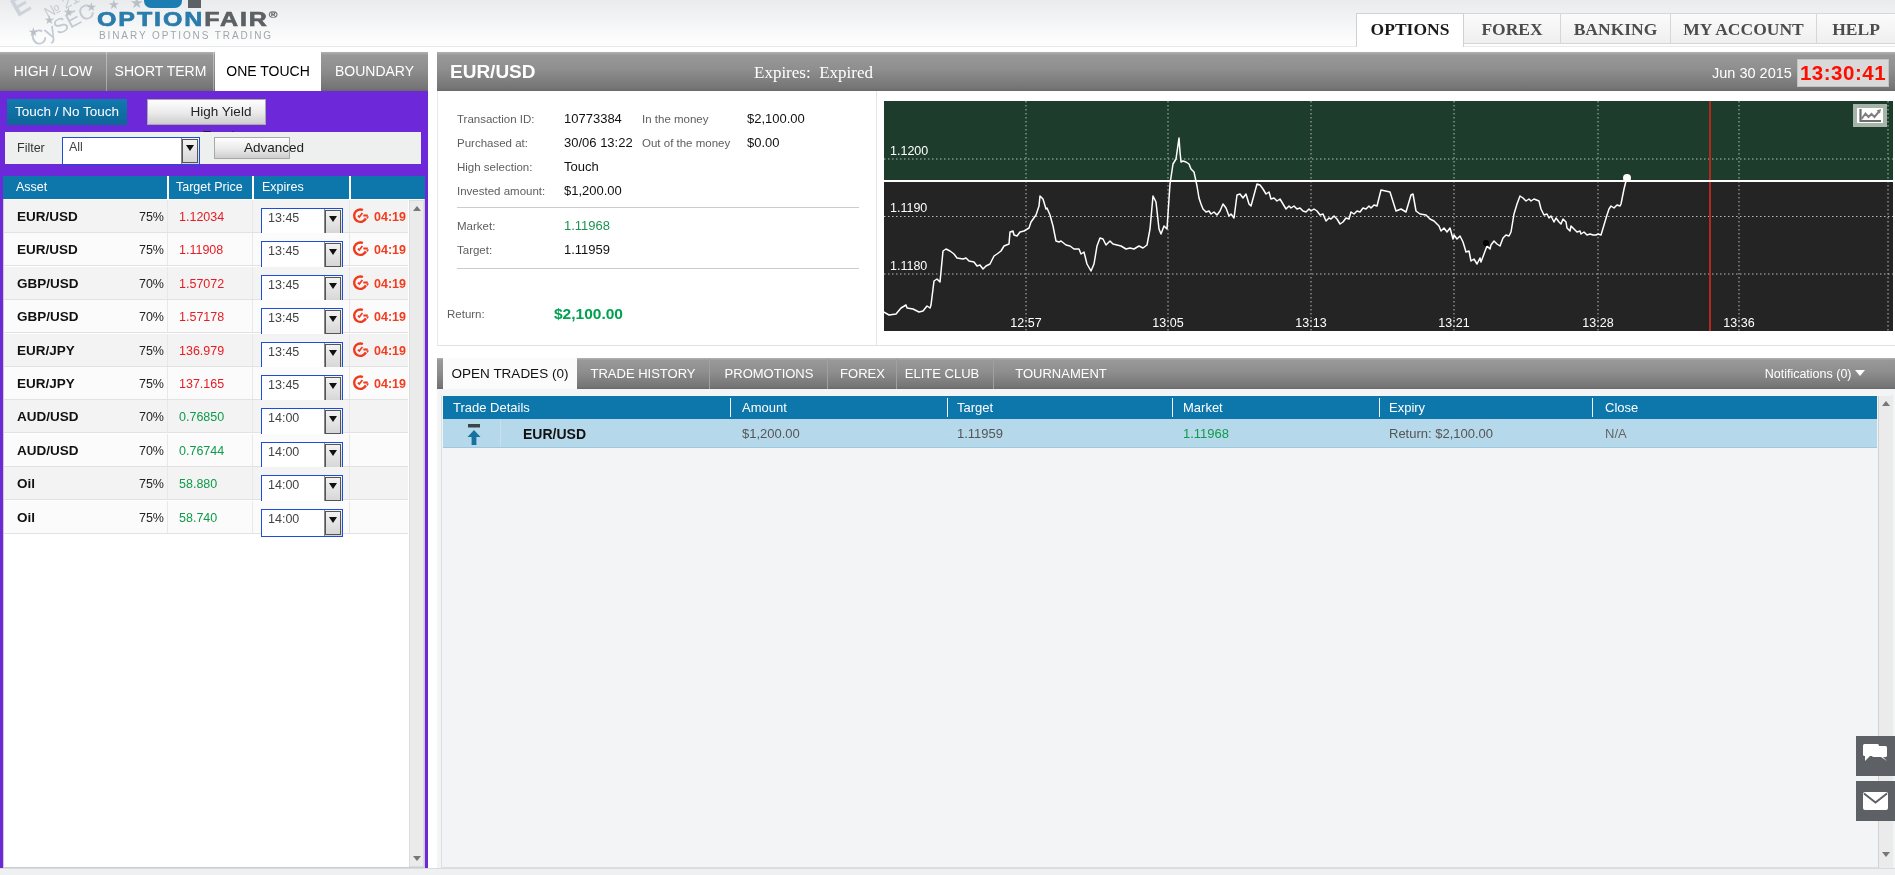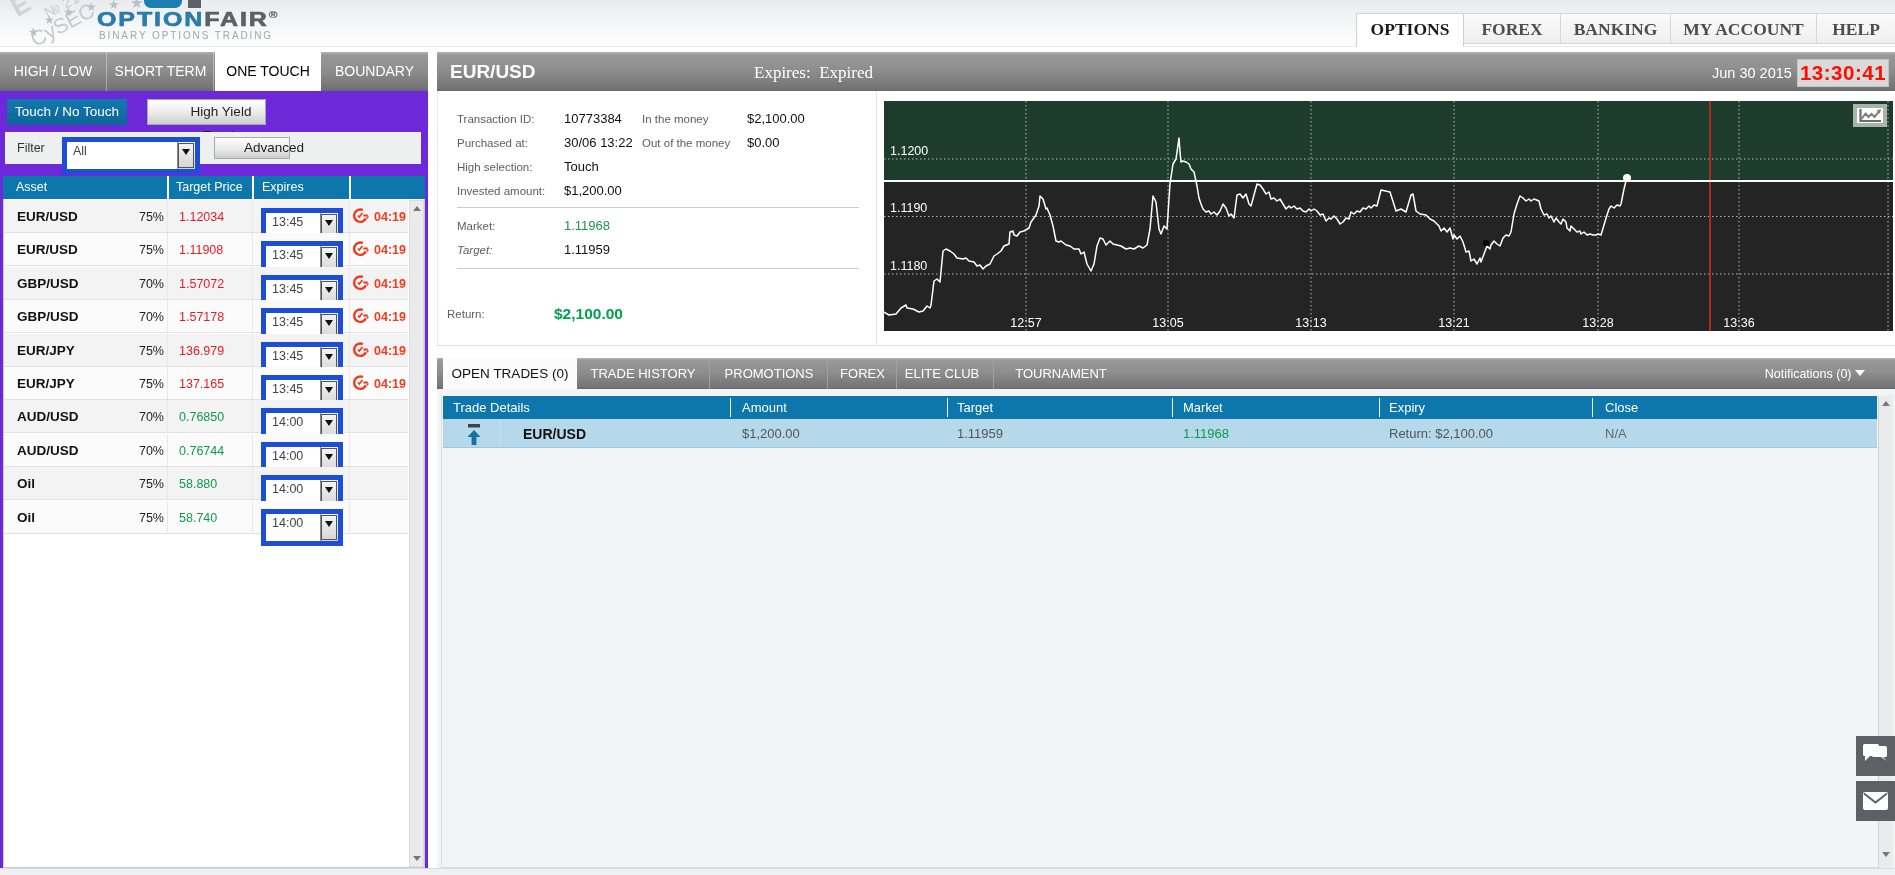--- a/index.html
+++ b/index.html
@@ -3,21 +3,21 @@
 <meta charset="utf-8">
 <style>
 *{margin:0;padding:0;box-sizing:border-box;}
 html,body{width:1895px;height:875px;overflow:hidden;background:#fff;font-family:"Liberation Sans",sans-serif;}
 body{position:relative;}
 .abs{position:absolute;}
 .graybar{background:linear-gradient(180deg,#b2b2b2 0%,#989898 8%,#8e8e8e 45%,#757575 92%,#6a6a6a 100%);}
 .bluehd{background:#0d76aa;color:#fff;}
 .ser{font-family:"Liberation Serif",serif;}
 .btn-gray{background:linear-gradient(#fefefe,#eaeaea 55%,#cdcdcd);border:1px solid #a8a8a8;color:#222;padding-left:29px;}
-.sel{position:absolute;height:37px;background:#fff;border:5px solid #1d4ed8;}
+.sel{position:absolute;height:28px;background:#fff;border:1px solid #1d4ed8;}
 .sel .t{position:absolute;left:6px;top:1px;font-size:12.5px;color:#444;line-height:16px;}
 .sel .b{position:absolute;right:0;top:0;bottom:0;width:18px;background:linear-gradient(#f5f5f5,#d4d4d4);border-left:1px solid #888;outline:1px solid #555;outline-offset:-2px;}
 .sel .a{position:absolute;right:5px;top:7px;width:0;height:0;border-left:4.5px solid transparent;border-right:4.5px solid transparent;border-top:6px solid #111;}
 .arow{position:absolute;left:0;width:404px;height:33px;border-bottom:1px solid #e2e2e2;}
 .arow .nm{position:absolute;left:13px;top:9px;font-size:13.5px;font-weight:bold;color:#111;}
 .arow .pc{position:absolute;left:95px;top:10px;width:65px;text-align:right;font-size:12.5px;color:#222;}
 .arow .tp{position:absolute;left:175px;top:10px;font-size:12.5px;}
 .arow .cd{position:absolute;left:370px;top:10px;font-size:12.5px;font-weight:bold;color:#f33c1e;}
 .red{color:#e51c23;}
 .grn{color:#0f9b4b;}
@@ -281,21 +281,21 @@
 <div class="abs" style="left:126px;top:44px;font-size:13px;color:#111;">30/06 13:22</div>
 <div class="abs" style="left:204px;top:46px;font-size:11.5px;color:#5e5e5e;">Out of the money</div>
 <div class="abs" style="left:309px;top:44px;font-size:13px;color:#111;">$0.00</div>
 <div class="abs" style="left:19px;top:70px;font-size:11.5px;color:#5e5e5e;">High selection:</div>
 <div class="abs" style="left:126px;top:68px;font-size:13px;color:#111;">Touch</div>
 <div class="abs" style="left:19px;top:94px;font-size:11.5px;color:#5e5e5e;">Invested amount:</div>
 <div class="abs" style="left:126px;top:92px;font-size:13px;color:#111;">$1,200.00</div>
 <div class="abs" style="left:19px;top:116px;width:402px;height:1px;background:#ccc;"></div>
 <div class="abs" style="left:19px;top:129px;font-size:11.5px;color:#5e5e5e;">Market:</div>
 <div class="abs" style="left:126px;top:127px;font-size:13px;color:#1e9350;">1.11968</div>
-<div class="abs" style="left:19px;top:153px;font-size:11.5px;color:#5e5e5e;font-style:italic;">Target:</div>
+<div class="abs" style="left:19px;top:153px;font-size:11.5px;color:#5e5e5e;">Target:</div>
 <div class="abs" style="left:126px;top:151px;font-size:13px;color:#111;">1.11959</div>
 <div class="abs" style="left:19px;top:177px;width:402px;height:1px;background:#ccc;"></div>
 <div class="abs" style="left:9px;top:217px;font-size:11.5px;color:#5e5e5e;">Return:</div>
 <div class="abs" style="left:116px;top:214px;font-size:15.5px;font-weight:bold;color:#00a24f;">$2,100.00</div>
 </div>
 
 <div class="abs" id="chart" style="left:884px;top:101px;width:1009px;height:230px;">
 <svg width="1009" height="230" viewBox="0 0 1009 230">
 <rect x="0" y="0" width="1009" height="80" fill="#1e3c2b"></rect>
 <rect x="0" y="80" width="1009" height="150" fill="#242424"></rect>

